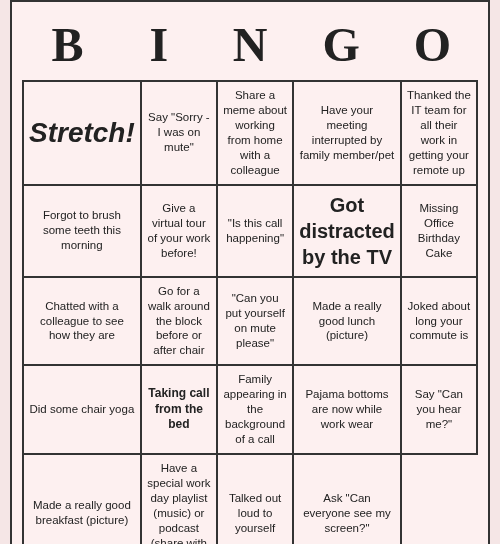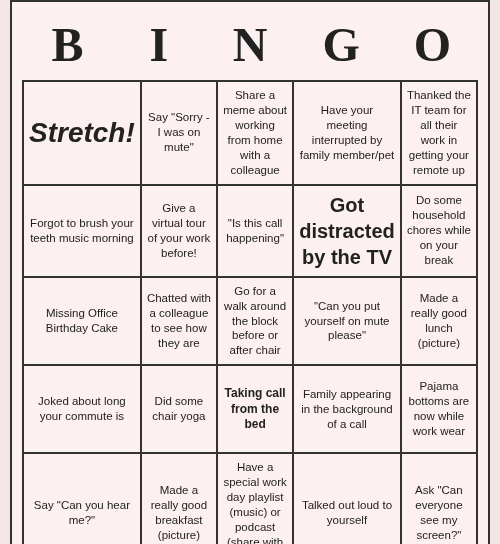--- a/index.html
+++ b/index.html
@@ -72,25 +72,24 @@
       <div class="bingo-letter">G</div>
       <div class="bingo-letter">O</div>
     </div>
   <div class="bingo-grid">
 
   <div class="bingo-cell free" style="font-size: 28px; font-style: italic;">Stretch!</div>
       <div class="bingo-cell">Say "Sorry - I was on mute"</div>
       <div class="bingo-cell">Share a meme about working from home with a colleague</div>
       <div class="bingo-cell">Have your meeting interrupted by family member/pet</div>
       <div class="bingo-cell">Thanked the IT team for all their work in getting your remote up</div>
-      <div class="bingo-cell">Forgot to brush your teeth music morning</div>
+      <div class="bingo-cell">Forgot to brush some teeth this morning</div>
       <div class="bingo-cell">Give a virtual tour of your work before!</div>
       <div class="bingo-cell">"Is this call happening"</div>
       <div class="bingo-cell" style="font-size: 20px; font-weight: bold;">Got distracted by the TV</div>
-      <div class="bingo-cell">Do some household chores while on your break</div>
       <div class="bingo-cell">Missing Office Birthday Cake</div>
       <div class="bingo-cell">Chatted with a colleague to see how they are</div>
       <div class="bingo-cell">Go for a walk around the block before or after chair</div>
       <div class="bingo-cell">"Can you put yourself on mute please"</div>
       <div class="bingo-cell">Made a really good lunch (picture)</div>
       <div class="bingo-cell">Joked about long your commute is</div>
       <div class="bingo-cell">Did some chair yoga</div>
       <div class="bingo-cell large-text" style="font-size: 12px; font-weight: bold;">Taking call from the bed</div>
       <div class="bingo-cell">Family appearing in the background of a call</div>
       <div class="bingo-cell">Pajama bottoms are now while work wear</div>

